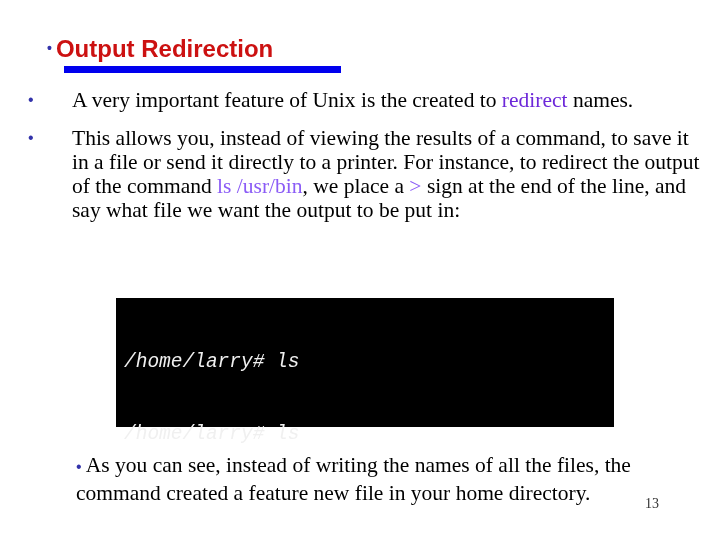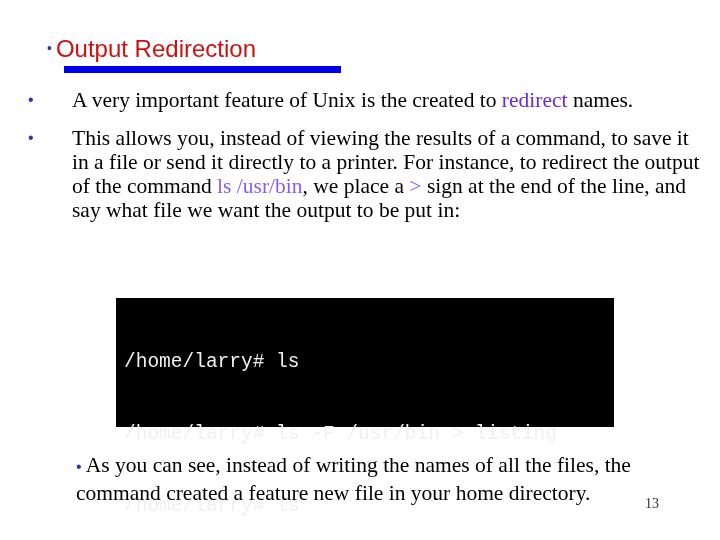--- a/index.html
+++ b/index.html
@@ -3,42 +3,42 @@
 <meta charset="utf-8">
 <style>
   html, body { margin: 0; padding: 0; }
   body {
     width: 720px; height: 540px; background: #ffffff; position: relative; overflow: hidden;
     font-family: "Liberation Serif", serif; color: #000;
   }
   .title {
     position: absolute; left: 47px; top: 33px;
     font-family: "Liberation Sans", sans-serif; font-size: 24px; color: #cc1111;
-    white-space: nowrap; line-height: 30px;
+    white-space: nowrap; line-height: 30px; font-weight: bold;
   }
   .title .bullet { color: #3333aa; font-size: 14px; vertical-align: 4px; margin-right: 4px; }
   .title-bar {
     position: absolute; left: 64px; top: 66px; width: 277px; height: 7px; background: #0000ee;
   }
   .body-list {
     position: absolute; left: 26px; top: 88px; width: 680px; margin: 0; padding: 0; list-style: none;
     font-size: 21.5px; line-height: 24px;
   }
   .body-list li { position: relative; padding-left: 46px; margin-bottom: 14px; }
   .body-list li .b {
     position: absolute; left: 2px; top: 0; color: #3333aa; font-size: 16px;
     font-family: "Liberation Sans", sans-serif;
   }
   .blue { color: #6d28d9; }
   .red { color: #8b5cf6; }
   .terminal {
     position: absolute; left: 116px; top: 298px; width: 498px; height: 129px;
     background: #000; color: #f0f0f0;
     font-family: "Liberation Mono", monospace; font-size: 19.5px; line-height: 24px;
-    padding: 4px 0 12px 8px; box-sizing: border-box; white-space: pre;
+    padding: 4px 0 12px 8px; box-sizing: border-box; white-space: pre; font-style: italic;
   }
   .terminal div { height: 24px; }
   .footer {
     position: absolute; left: 76px; top: 452px; width: 630px;
     font-size: 21.5px; line-height: 27px;
   }
   .footer .b { color: #3333aa; font-size: 16px; font-family: "Liberation Sans", sans-serif; }
   .page-num {
     position: absolute; left: 645px; top: 496px; font-size: 14px; color: #333;
     font-family: "Liberation Serif", serif;
@@ -58,21 +58,20 @@
     <span>A very important feature of Unix  is the created to </span><span class="blue">redirect</span><span> names.</span>
   </li>
   <li>
     <span class="b">•</span>
     <span>This allows you, instead of viewing the results of a command, to save it in a file or send it directly to a printer. For instance, to redirect the output of the command </span><span class="red">ls</span><span> </span><span class="red">/usr/bin</span><span>, we place a </span><span class="red">&gt;</span><span> sign at the end of the line, and say what file we want the output to be put in:</span>
   </li>
 </ul>
 
 <div class="terminal">
   <div>/home/larry# ls</div>
-  <div>/home/larry# ls -F /usr/bin &gt; listing</div>
   <div>/home/larry# ls</div>
   
   
 </div>
 
 <div class="footer">
   <span class="b">•</span><span> As you can see, instead of writing the names of all the files, the command created a feature new file in your home directory.</span>
 </div>
 
 <div class="page-num">13</div>

